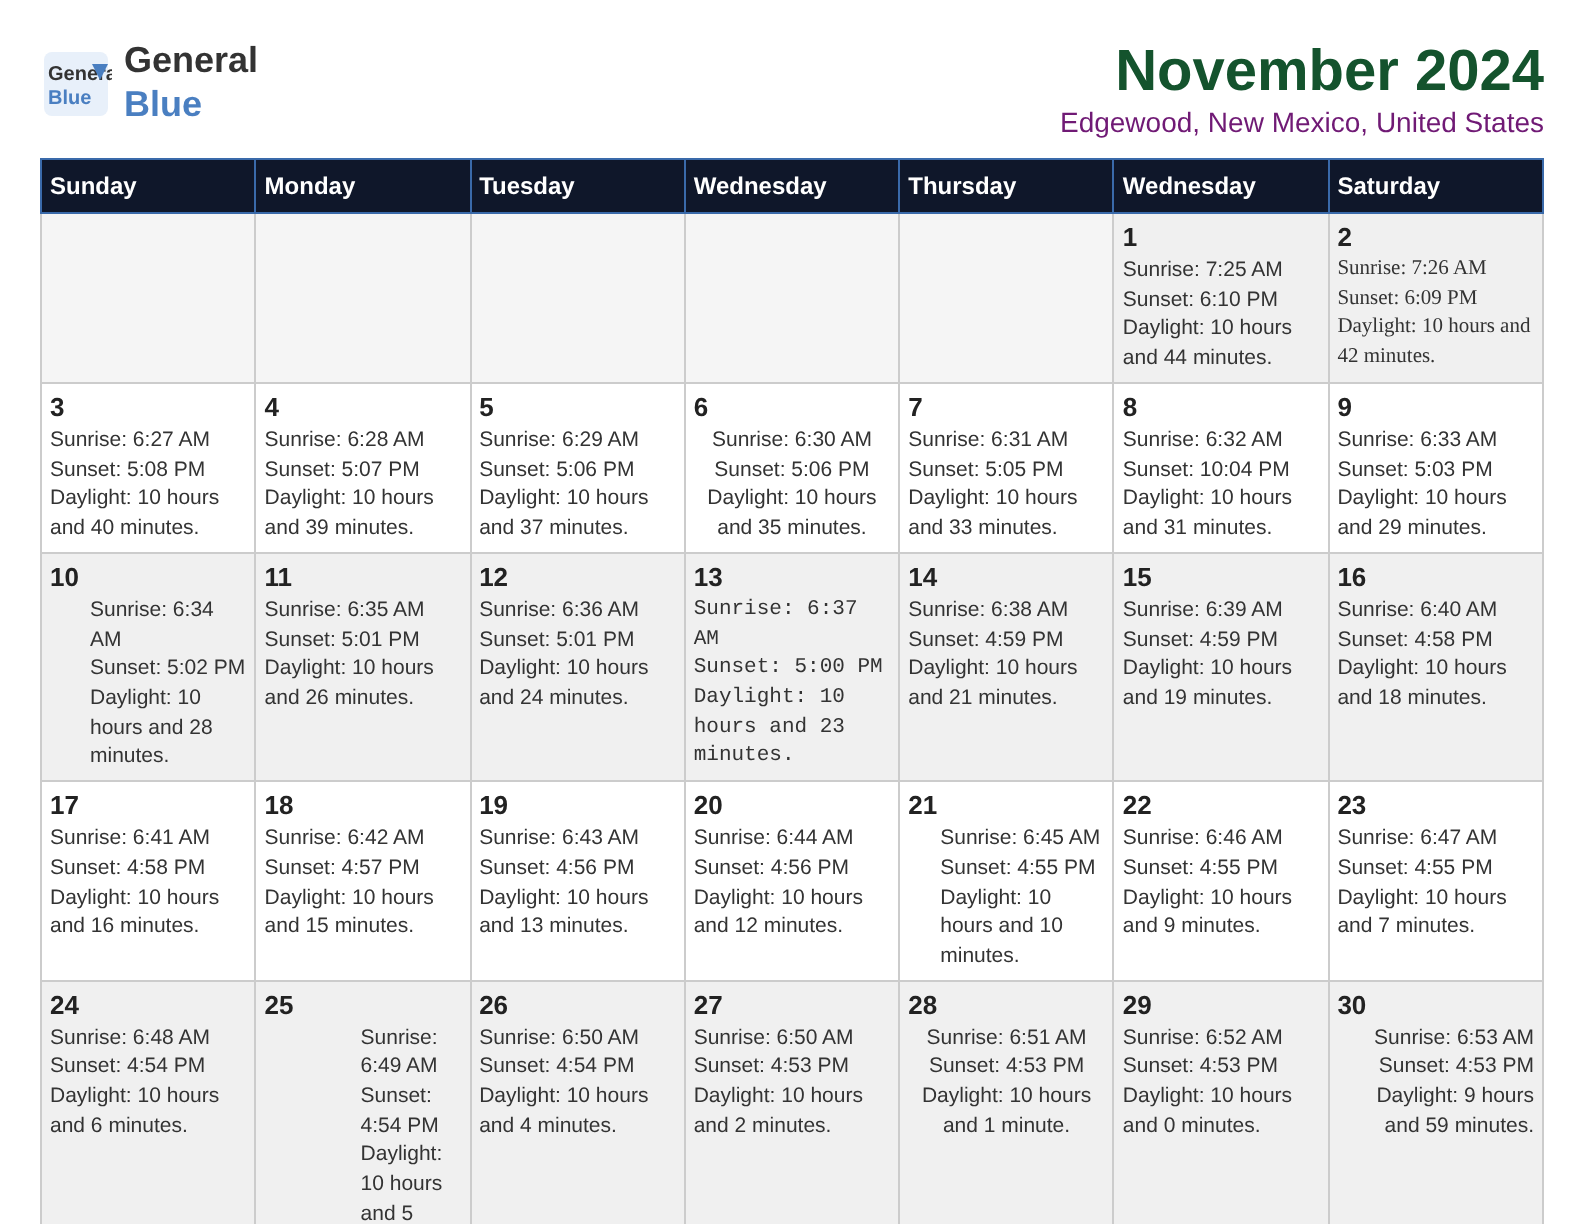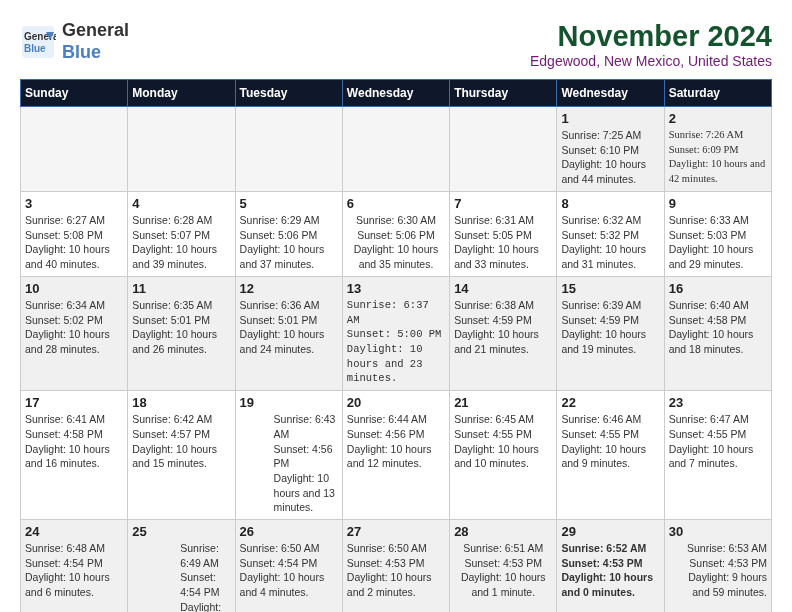--- a/index.html
+++ b/index.html
@@ -164,34 +164,34 @@
         </td>
         <td>
           <span class="day-num">7</span>
           <div class="day-info" style="white-space: pre-line;">Sunrise: 6:31 AM
 Sunset: 5:05 PM
 Daylight: 10 hours and 33 minutes.</div>
         </td>
         <td>
           <span class="day-num">8</span>
           <div class="day-info" style="white-space: pre-line;">Sunrise: 6:32 AM
-Sunset: 5:32 PM
+Sunset: 10:04 PM
 Daylight: 10 hours and 31 minutes.</div>
         </td>
         <td>
           <span class="day-num">9</span>
           <div class="day-info" style="white-space: pre-line;">Sunrise: 6:33 AM
 Sunset: 5:03 PM
 Daylight: 10 hours and 29 minutes.</div>
         </td>
       </tr>
       <tr>
         <td class="shaded">
           <span class="day-num">10</span>
-          <div class="day-info" style="white-space: pre-line;">Sunrise: 6:34 AM
+          <div class="day-info" style="white-space: pre-line; margin-left: 20px;">Sunrise: 6:34 AM
 Sunset: 5:02 PM
 Daylight: 10 hours and 28 minutes.</div>
         </td>
         <td class="shaded">
           <span class="day-num">11</span>
           <div class="day-info" style="white-space: pre-line;">Sunrise: 6:35 AM
 Sunset: 5:01 PM
 Daylight: 10 hours and 26 minutes.</div>
         </td>
         <td class="shaded">
@@ -233,33 +233,33 @@
 Daylight: 10 hours and 16 minutes.</div>
         </td>
         <td>
           <span class="day-num">18</span>
           <div class="day-info" style="white-space: pre-line;">Sunrise: 6:42 AM
 Sunset: 4:57 PM
 Daylight: 10 hours and 15 minutes.</div>
         </td>
         <td>
           <span class="day-num">19</span>
-          <div class="day-info" style="white-space: pre-line; margin-left: 34px;">Sunrise: 6:43 AM
+          <div class="day-info" style="white-space: pre-line;">Sunrise: 6:43 AM
 Sunset: 4:56 PM
 Daylight: 10 hours and 13 minutes.</div>
         </td>
         <td>
           <span class="day-num">20</span>
           <div class="day-info" style="white-space: pre-line;">Sunrise: 6:44 AM
 Sunset: 4:56 PM
 Daylight: 10 hours and 12 minutes.</div>
         </td>
         <td>
           <span class="day-num">21</span>
-          <div class="day-info" style="white-space: pre-line;">Sunrise: 6:45 AM
+          <div class="day-info" style="white-space: pre-line; margin-left: 16px;">Sunrise: 6:45 AM
 Sunset: 4:55 PM
 Daylight: 10 hours and 10 minutes.</div>
         </td>
         <td>
           <span class="day-num">22</span>
           <div class="day-info" style="white-space: pre-line;">Sunrise: 6:46 AM
 Sunset: 4:55 PM
 Daylight: 10 hours and 9 minutes.</div>
         </td>
         <td>
@@ -295,21 +295,21 @@
 Daylight: 10 hours and 2 minutes.</div>
         </td>
         <td class="shaded">
           <span class="day-num">28</span>
           <div class="day-info" style="white-space: pre-line; text-align: center;">Sunrise: 6:51 AM
 Sunset: 4:53 PM
 Daylight: 10 hours and 1 minute.</div>
         </td>
         <td class="shaded">
           <span class="day-num">29</span>
-          <div class="day-info" style="white-space: pre-line; font-weight: bold;">Sunrise: 6:52 AM
+          <div class="day-info" style="white-space: pre-line;">Sunrise: 6:52 AM
 Sunset: 4:53 PM
 Daylight: 10 hours and 0 minutes.</div>
         </td>
         <td class="shaded">
           <span class="day-num">30</span>
           <div class="day-info" style="white-space: pre-line; text-align: right;">Sunrise: 6:53 AM
 Sunset: 4:53 PM
 Daylight: 9 hours and 59 minutes.</div>
         </td>
       </tr>

